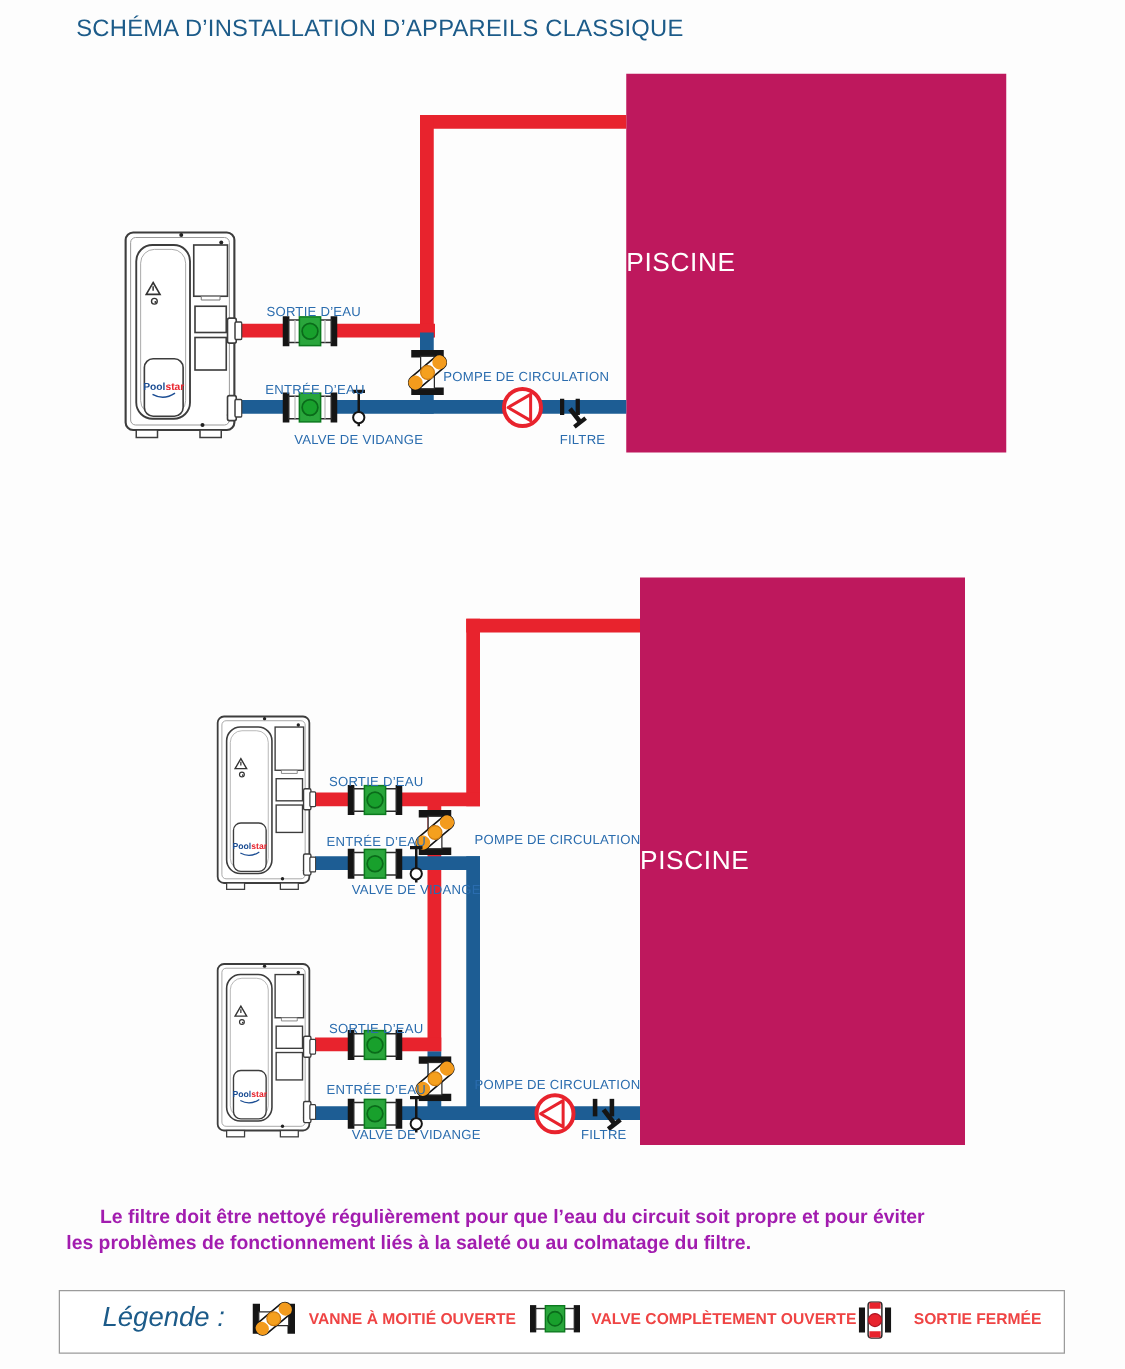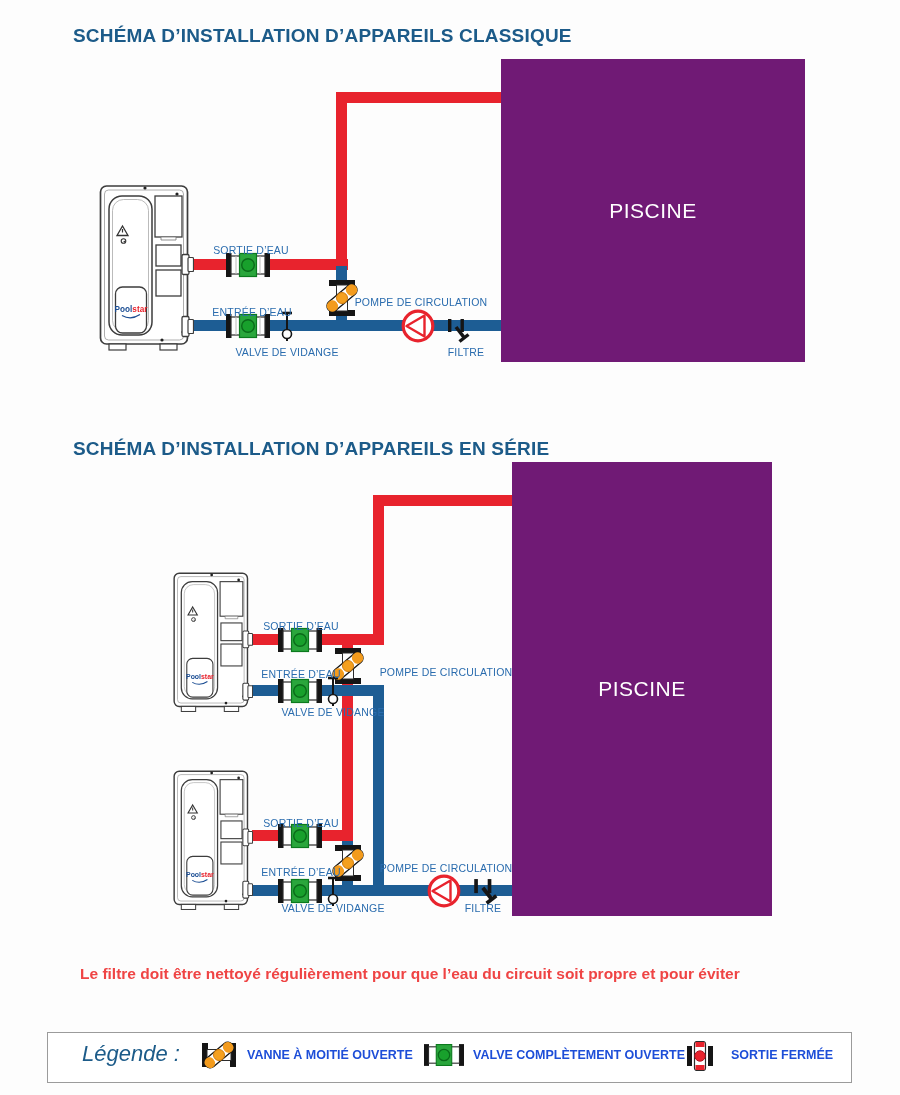--- a/index.html
+++ b/index.html
@@ -1,32 +1,32 @@
 <!DOCTYPE html>
 <html><head>
 <meta charset="utf-8">
 <style>
   html,body{margin:0;padding:0;background:#fff}
   .page{position:relative;width:900px;height:1095px;background:#fdfdfd;
         font-family:"Liberation Sans",sans-serif;overflow:hidden}
   .abs{position:absolute}
-  .title{position:absolute;margin:16px;font-size:19px;font-weight:700;color:#1c5b89;letter-spacing:.2px;white-space:nowrap}
-  .pool{position:absolute;background:#701a75;display:flex;align-items:center;justify-content:center}
+  .title{position:absolute;margin:4px;font-size:19px;font-weight:400;color:#1c5b89;letter-spacing:.2px;white-space:nowrap}
+  .pool{position:absolute;background:#be185d;display:flex;align-items:center;}
   .pool-label{color:#ffffff;font-size:21px;font-weight:400;letter-spacing:.5px}
   .pipe{position:absolute}
   .pipe.red{background:#e8232d}
   .pipe.blue{background:#1d5d94}
   .plabel{position:absolute;transform:translateX(-50%);font-size:10.5px;font-weight:400;
           color:#2a6cae;white-space:nowrap;letter-spacing:.2px}
-  .note-line{position:absolute;font-size:15.5px;font-weight:700;color:#ef4444;white-space:nowrap}
+  .note-line{position:absolute;font-size:15.5px;font-weight:700;color:#a21caf;white-space:nowrap}
   .legend-box{position:absolute;left:47px;top:1032px;width:803px;height:49px;
               border:1.5px solid #9b9b9b;background:#fff}
   .legend-title{position:absolute;left:82px;top:1041px;font-size:22px;font-style:italic;
                 font-weight:500;color:#1c5b89;white-space:nowrap}
-  .legend-label{position:absolute;font-size:12.5px;font-weight:700;color:#1d4ed8;white-space:nowrap}
+  .legend-label{position:absolute;font-size:12.5px;font-weight:700;color:#ef4444;white-space:nowrap}
 </style>
 </head>
 <body>
 
 <div class="page">
 
   <h1 class="title" style="left:57px;top:9px">SCHÉMA D’INSTALLATION D’APPAREILS CLASSIQUE</h1>
 
   <div class="pool" style="left:501px;top:59px;width:304px;height:303px">
     <span class="pool-label">PISCINE</span>
@@ -121,21 +121,20 @@
     <g>
       <rect x="84" y="73.5" width="7" height="20" rx="1.5" fill="#fff" stroke="#3d3d3d" stroke-width="1.3"></rect>
       <rect x="90" y="76.5" width="5.5" height="14" rx="1" fill="#fff" stroke="#3d3d3d" stroke-width="1.2"></rect>
     </g>
     <g>
       <rect x="84" y="135.5" width="7" height="20" rx="1.5" fill="#fff" stroke="#3d3d3d" stroke-width="1.3"></rect>
       <rect x="90" y="138.5" width="5.5" height="14" rx="1" fill="#fff" stroke="#3d3d3d" stroke-width="1.2"></rect>
     </g>
   </svg>
 
-  <h1 class="title" style="left:57px;top:422px">SCHÉMA D’INSTALLATION D’APPAREILS EN SÉRIE</h1>
 
   <div class="pool" style="left:512px;top:462px;width:260px;height:454px">
     <span class="pool-label">PISCINE</span>
   </div>
 
   <div class="pipe red" style="left:373px;top:495px;width:139px;height:11px"></div>
   <div class="pipe red" style="left:373px;top:495px;width:11px;height:150px"></div>
   <div class="pipe red" style="left:252px;top:634px;width:132px;height:11px"></div>
   <div class="pipe red" style="left:342px;top:640px;width:11px;height:201px"></div>
   <div class="pipe blue" style="left:373px;top:685px;width:11px;height:211px"></div>
@@ -292,20 +291,21 @@
       <rect x="84" y="73.5" width="7" height="20" rx="1.5" fill="#fff" stroke="#3d3d3d" stroke-width="1.3"></rect>
       <rect x="90" y="76.5" width="5.5" height="14" rx="1" fill="#fff" stroke="#3d3d3d" stroke-width="1.2"></rect>
     </g>
     <g>
       <rect x="84" y="135.5" width="7" height="20" rx="1.5" fill="#fff" stroke="#3d3d3d" stroke-width="1.3"></rect>
       <rect x="90" y="138.5" width="5.5" height="14" rx="1" fill="#fff" stroke="#3d3d3d" stroke-width="1.2"></rect>
     </g>
   </svg>
 
   <div class="note-line" style="left:80px;top:965px">Le filtre doit être nettoyé régulièrement pour que l’eau du circuit soit propre et pour éviter</div>
+  <div class="note-line" style="left:53px;top:986px">les problèmes de fonctionnement liés à la saleté ou au colmatage du filtre.</div>
 
   <div class="legend-box"></div>
   <div class="legend-title">Légende :</div>
 
   <svg class="abs" style="left:202px;top:1041px" width="34" height="28" viewBox="0 0 34 28">
     <rect x="0" y="2" width="6" height="24" fill="#151515"></rect>
     <rect x="28" y="2" width="6" height="24" fill="#151515"></rect>
     <rect x="5" y="8.5" width="24" height="11" fill="#fff" stroke="#2b2b2b" stroke-width="1"></rect>
     <g transform="rotate(-40 17 14)">
       <rect x="0" y="8.5" width="34" height="11" rx="5.5" fill="#fff" stroke="#151515" stroke-width="1.3"></rect>

